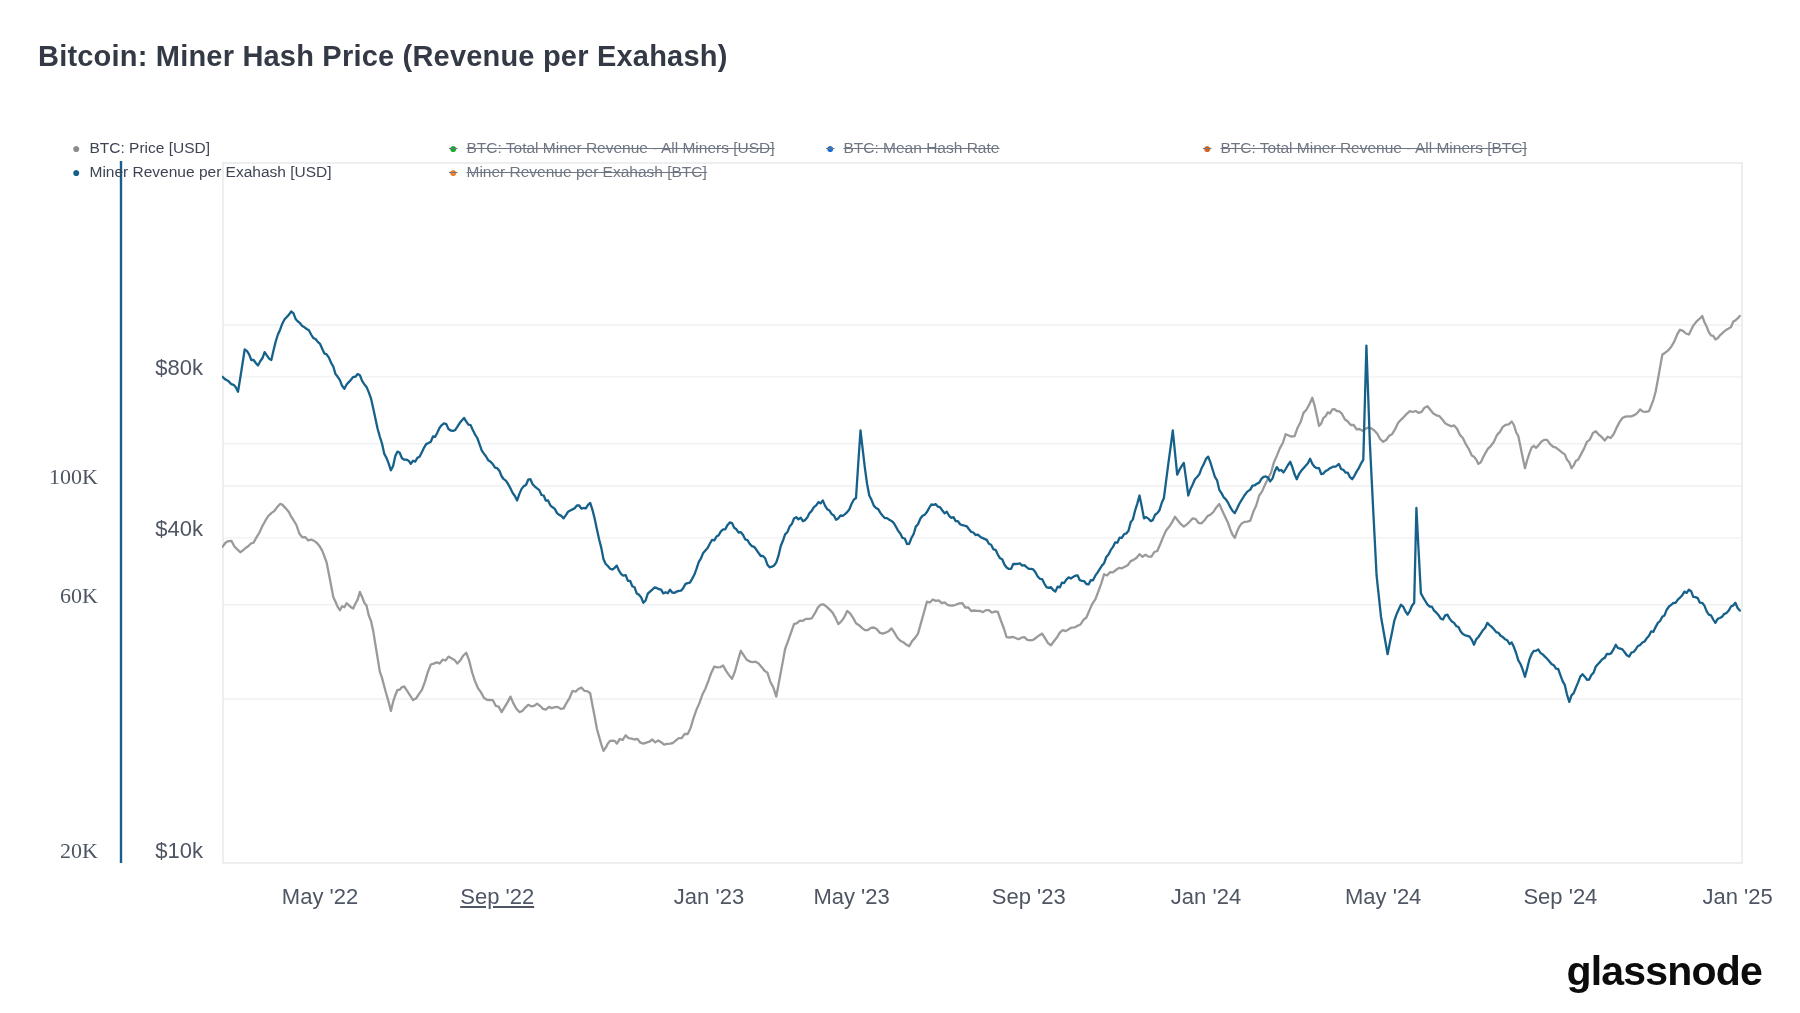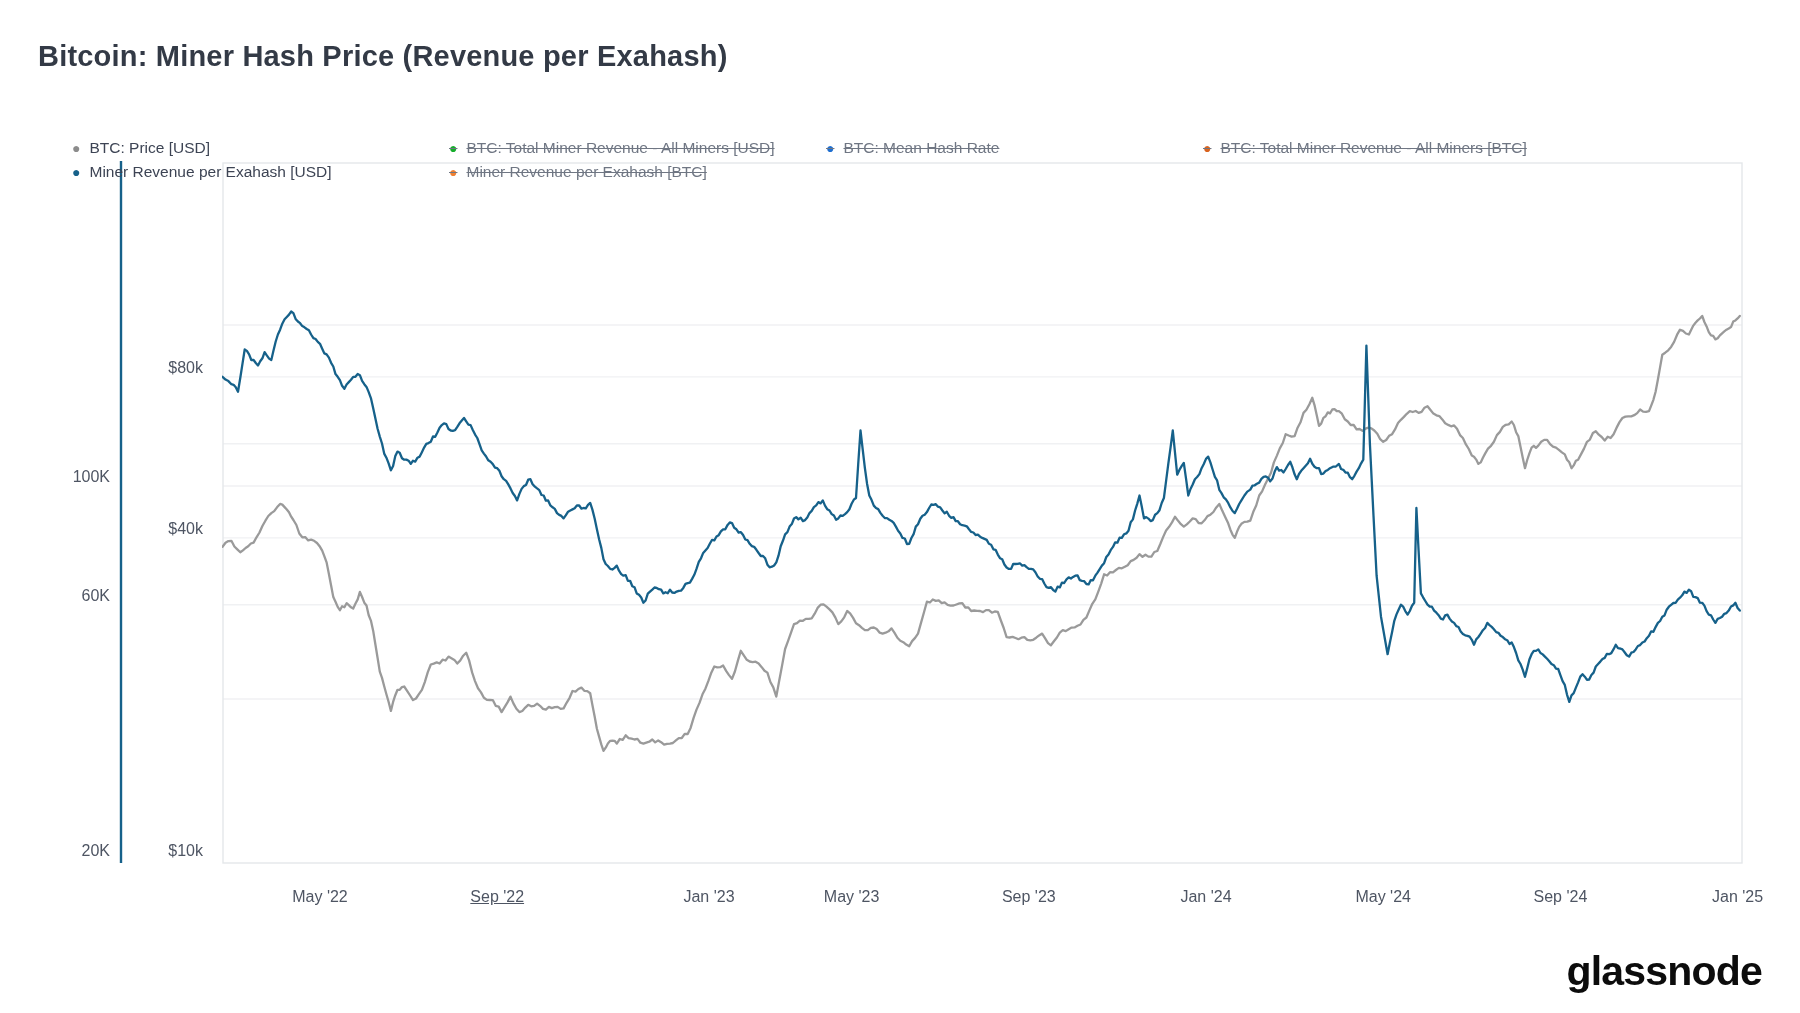--- a/index.html
+++ b/index.html
@@ -4,22 +4,22 @@
 <style>
   html,body{margin:0;padding:0;background:#ffffff;}
   #app{position:relative;width:1800px;height:1013px;background:#ffffff;overflow:hidden;
        font-family:"Liberation Sans","DejaVu Sans",sans-serif;}
   .title{position:absolute;left:38px;top:40px;font-size:29px;font-weight:600;color:#333a46;letter-spacing:.2px;}
   .legend{position:absolute;left:72px;top:136px;display:grid;grid-template-columns:repeat(4,377px);
           grid-auto-rows:24px;align-items:center;z-index:5;}
   .legend-item{display:flex;align-items:center;font-size:15.5px;color:#3d4454;cursor:pointer;white-space:nowrap;}
   .legend-item .dot{font-size:14px;margin-right:9px;line-height:1;}
   .legend-item.struck{color:#6f7683;text-decoration:line-through;text-decoration-color:#6f7683;}
-  .tick{position:absolute;font-size:16px;color:#4e5563;line-height:18px;}
-  .ytick-outer{left:12px;width:98px;text-align:right;}
+  .tick{position:absolute;font-size:22px;color:#4e5563;line-height:18px;}
+  .ytick-outer{left:0;width:98px;text-align:right;font-family:Liberation Serif, serif;}
   .ytick-inner{left:0;width:203px;text-align:right;}
   .xtick{top:888px;transform:translateX(-50%);white-space:nowrap;}
   svg{position:absolute;left:0;top:0;}
   .footer-copy{position:absolute;left:38px;top:958px;font-size:19px;color:#8e949d;}
   .brand{position:absolute;right:38px;top:940px;font-size:41px;font-weight:700;color:#0c0c0c;
          letter-spacing:-0.8px;font-family:"Liberation Sans","DejaVu Sans",sans-serif;margin-top:8px;}
 </style>
 </head>
 <body>
 

